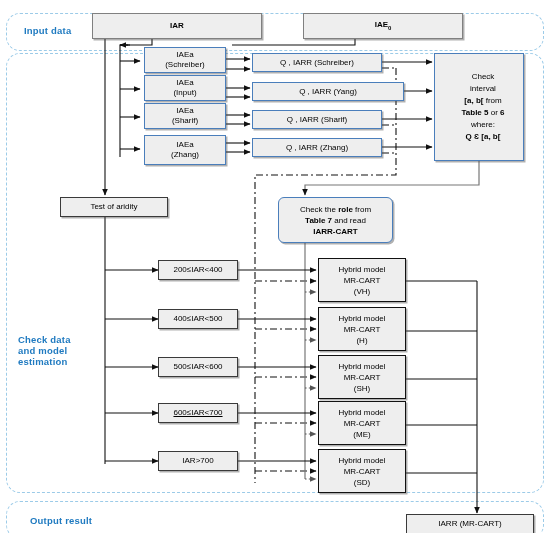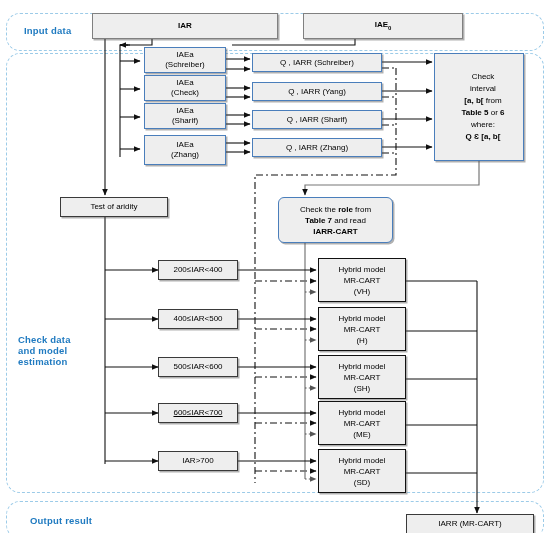--- a/index.html
+++ b/index.html
@@ -127,49 +127,49 @@
 
       <path d="M406,272 L477,272"></path>
       <path d="M406,322 L477,322"></path>
       <path d="M406,370 L477,370"></path>
       <path d="M406,416 L477,416"></path>
       <path d="M406,464 L477,464"></path>
       <path d="M477,272 L477,504" marker-end="url(#ah)"></path>
     </g>
   </svg>
 
-  <div class="box box-gray box-shadow" style="left:92px;top:4px;width:186px;height:26px;">
+  <div class="box box-gray box-shadow" style="left:92px;top:4px;width:170px;height:26px;">
     <span class="bold">IAR</span>
   </div>
 
   <div class="box box-gray box-shadow" style="left:303px;top:4px;width:160px;height:26px;">
     <span class="bold"><span>IAE</span><sub style="font-size:6px;">0</sub></span>
   </div>
 
   <div class="box box-blue box-shadow" style="left:144px;top:38px;width:82px;height:26px;flex-direction:column;">
     <span>IAEa</span>
     <span>(Schreiber)</span>
   </div>
   <div class="box box-blue box-shadow" style="left:144px;top:66px;width:82px;height:26px;flex-direction:column;">
     <span>IAEa</span>
-    <span>(Check)</span>
+    <span>(Input)</span>
   </div>
   <div class="box box-blue box-shadow" style="left:144px;top:94px;width:82px;height:26px;flex-direction:column;">
     <span>IAEa</span>
     <span>(Sharif)</span>
   </div>
   <div class="box box-blue box-shadow" style="left:144px;top:126px;width:82px;height:30px;flex-direction:column;">
     <span>IAEa</span>
     <span>(Zhang)</span>
   </div>
 
   <div class="box box-blue box-shadow" style="left:252px;top:44px;width:130px;height:19px;">
     <span>Q , IARR (Schreiber)</span>
   </div>
-  <div class="box box-blue box-shadow" style="left:252px;top:73px;width:130px;height:19px;">
+  <div class="box box-blue box-shadow" style="left:252px;top:73px;width:152px;height:19px;">
     <span>Q , IARR (Yang)</span>
   </div>
   <div class="box box-blue box-shadow" style="left:252px;top:101px;width:130px;height:19px;">
     <span>Q , IARR (Sharif)</span>
   </div>
   <div class="box box-blue box-shadow" style="left:252px;top:129px;width:130px;height:19px;">
     <span>Q , IARR (Zhang)</span>
   </div>
 
   <div class="box box-blue box-shadow" style="left:434px;top:44px;width:90px;height:108px;flex-direction:column;line-height:12px;padding-left:8px;">

